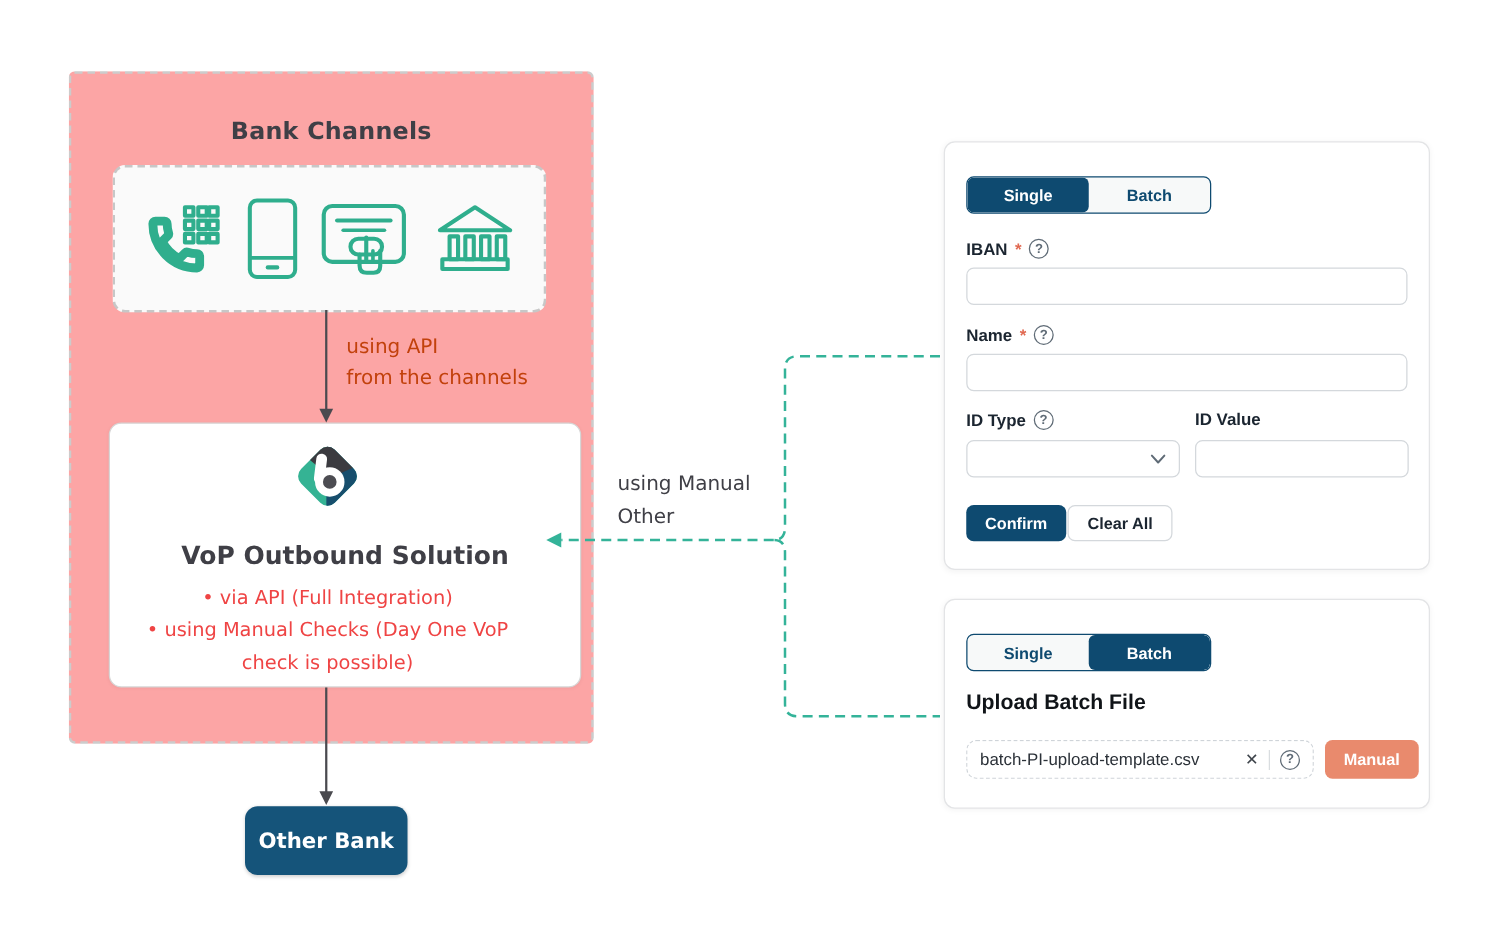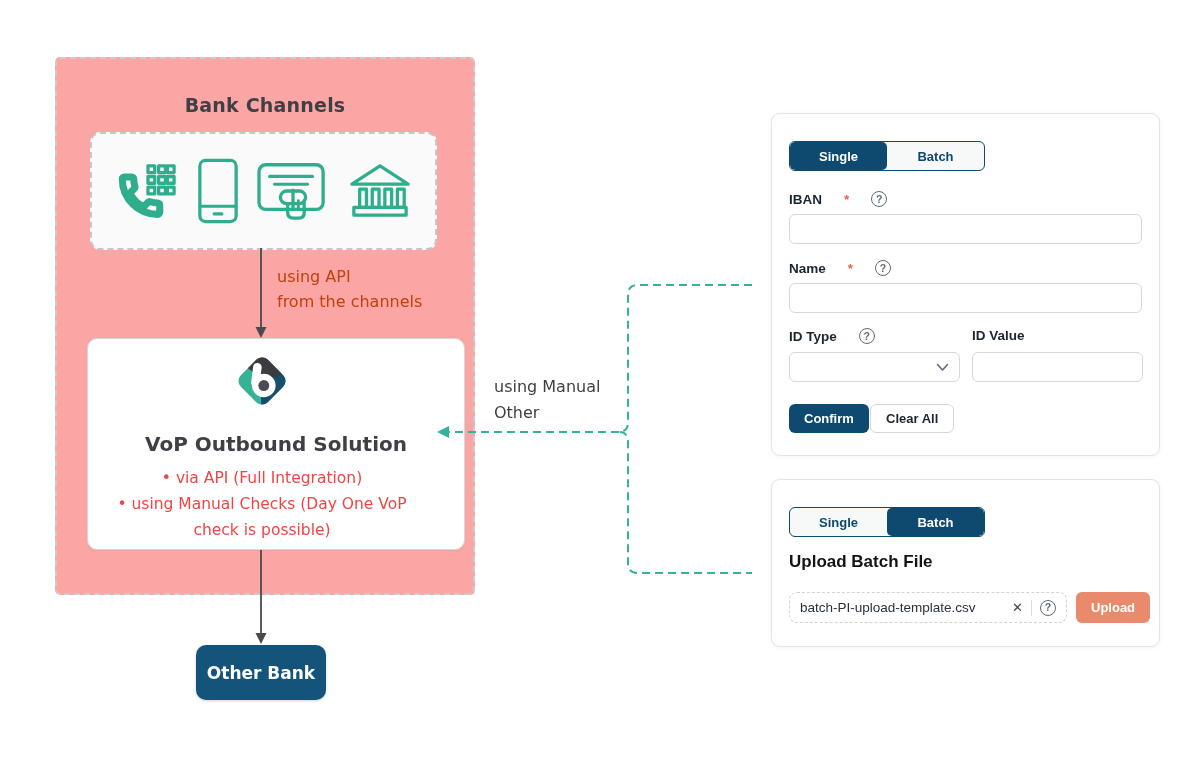--- a/index.html
+++ b/index.html
@@ -59,38 +59,37 @@
     color:#ffffff; font-size:17px; font-weight:600;
   }
 
   #wires { left:0; top:0; width:1200px; height:761px; pointer-events:none; }
 
   
   .panel {
     background:#ffffff; border:1px solid #e3e4e6; border-radius:9px;
     box-shadow:0 1px 5px rgba(0,0,0,.05);
     font-family:"Liberation Sans", sans-serif;
-    margin-left:16px;
   }
   .panel-single { left:755px; top:113px; width:389px; height:343px; }
   .panel-batch  { left:755px; top:479px; width:389px; height:168px; }
 
   .tab-group {
     left:17px; top:27px; width:196px; height:30px;
     display:flex; border:1px solid #0e4a70; border-radius:6px; overflow:hidden;
     background:#f7f9f9;
   }
   .tab {
     flex:1; display:flex; align-items:center; justify-content:center;
     font-size:13px; font-weight:700; cursor:pointer; color:#0e4a70;
   }
   .tab.active { background:#0e4a70; color:#ffffff; border-radius:5px; }
 
   .field-label {
-    display:flex; align-items:center; gap:22px;
+    display:flex; align-items:center; gap:6px;
     font-size:13.5px; font-weight:700; color:#1b2530;
   }
   .req { color:#e0674f; font-weight:700; font-size:13.5px; }
   .help {
     width:16px; height:16px; border:1.4px solid #5f6b76; border-radius:50%;
     display:inline-flex; align-items:center; justify-content:center;
     font-size:10.5px; font-weight:700; color:#5f6b76; line-height:1;
   }
   .text-input {
     border:1px solid #d4d8dc; border-radius:6px; background:#fff;
@@ -273,16 +272,16 @@
     </div>
 
     <div class="abs upload-heading">Upload Batch File</div>
 
     <div class="abs file-box">
       <span class="file-name">batch-PI-upload-template.csv</span>
       <span class="x-icon">✕</span>
       <span class="v-div"></span>
       <span class="help">?</span>
     </div>
-    <button class="abs btn btn-upload" style="left:304px; top:112px;">Upload</button>
+    <button class="abs btn btn-upload" style="left:304px; top:112px;">Manual</button>
   </div>
 
 </div>
 
 </body></html>

